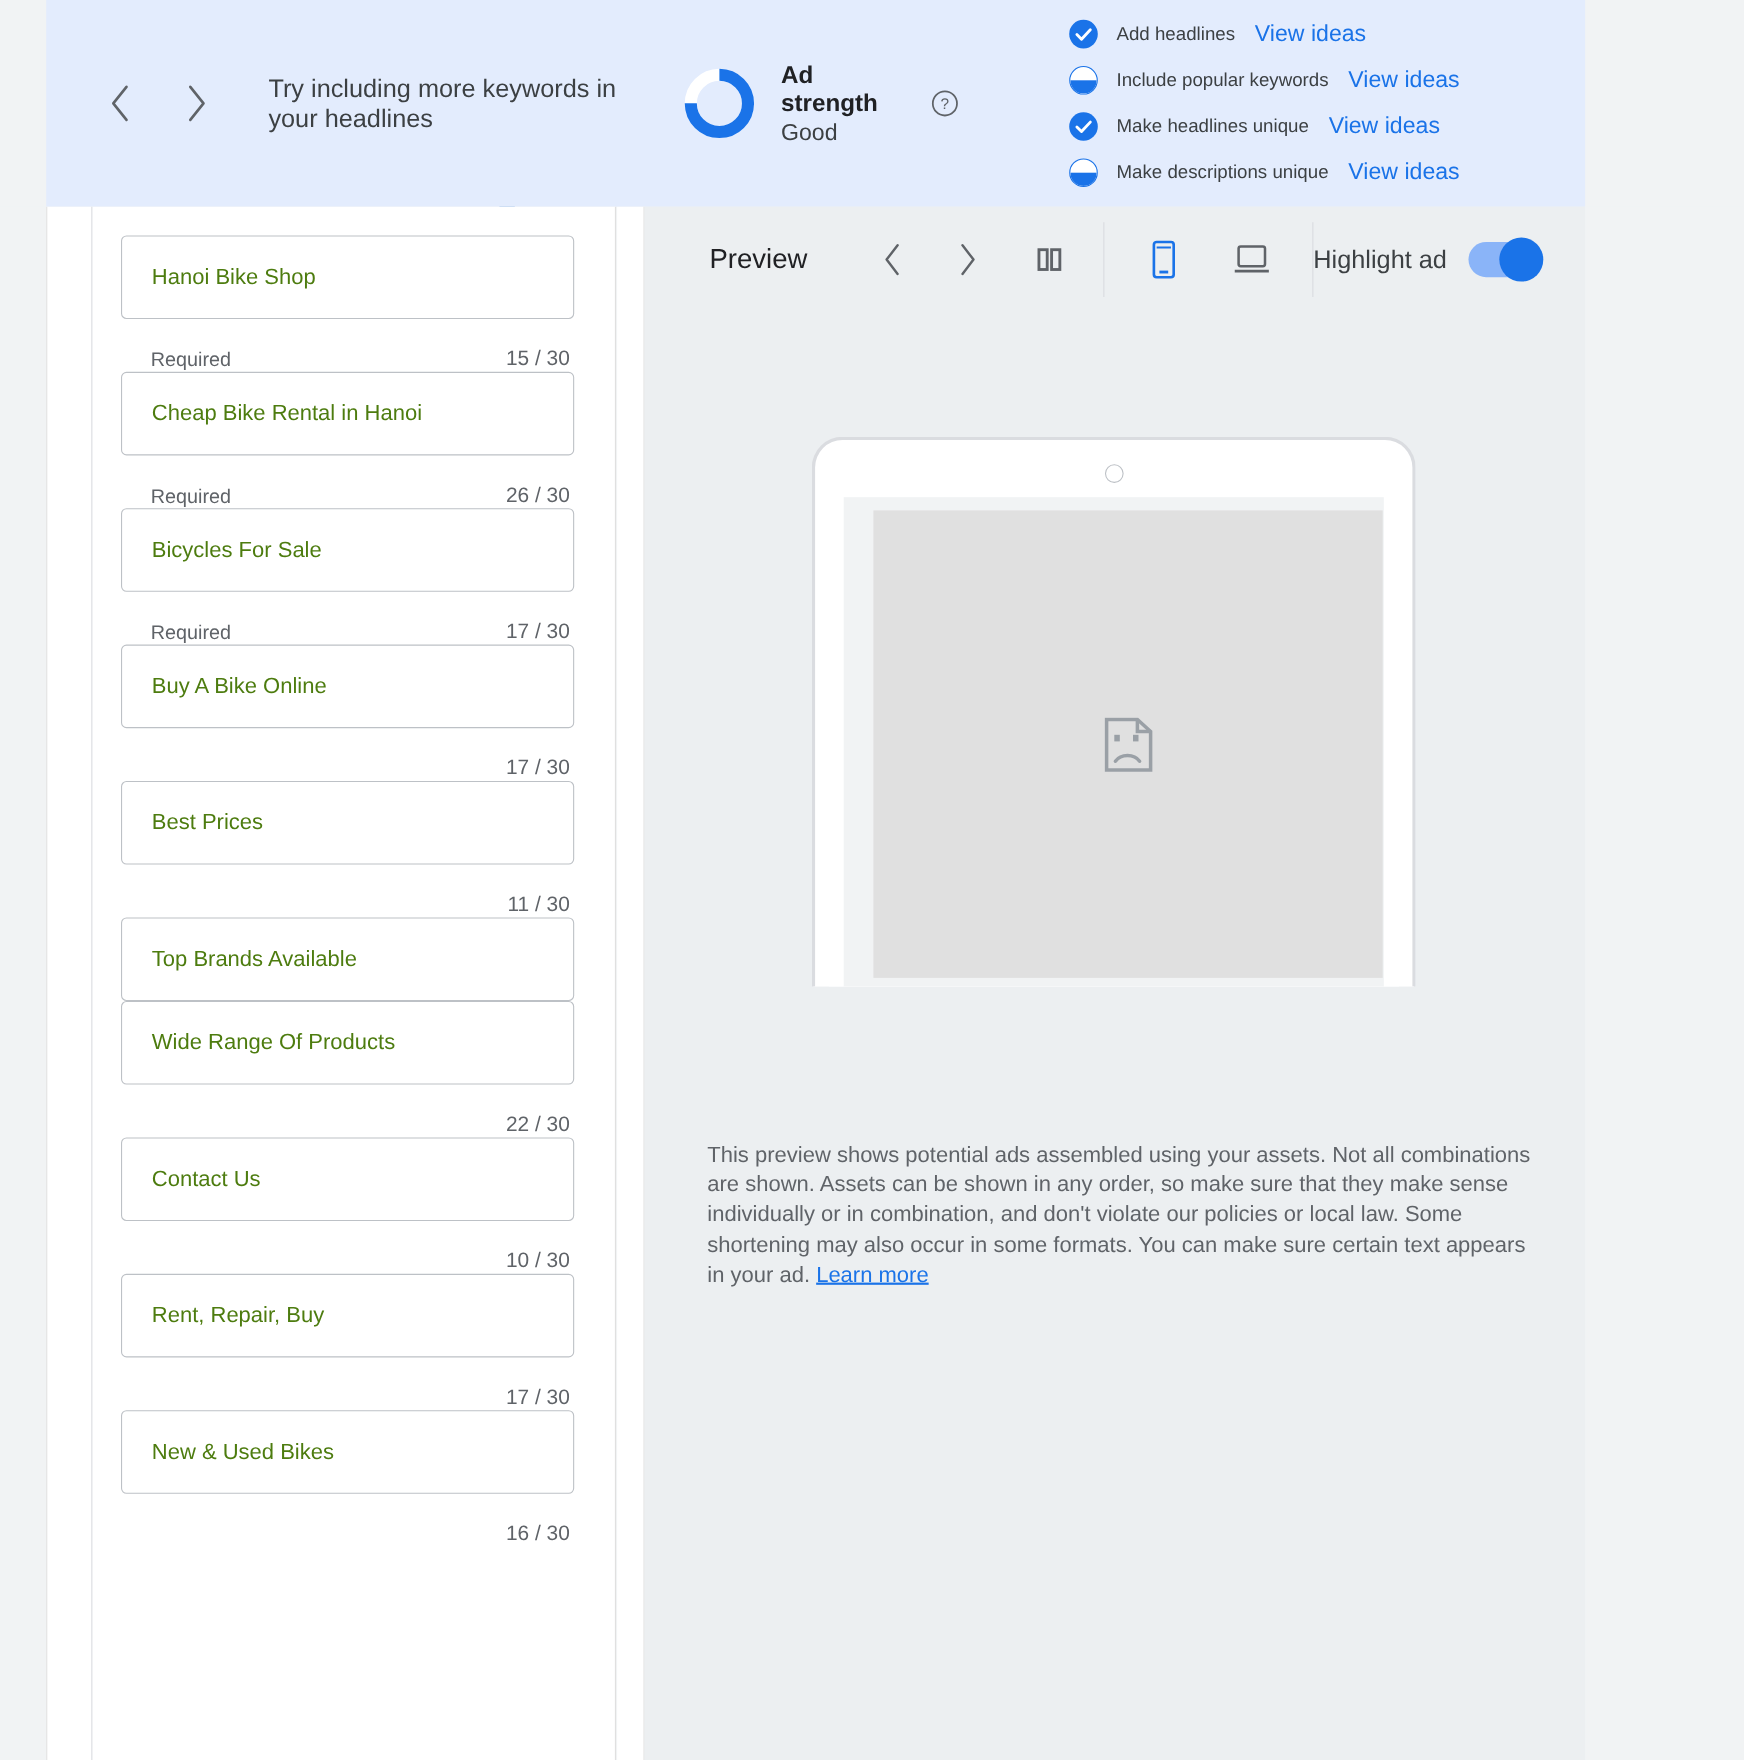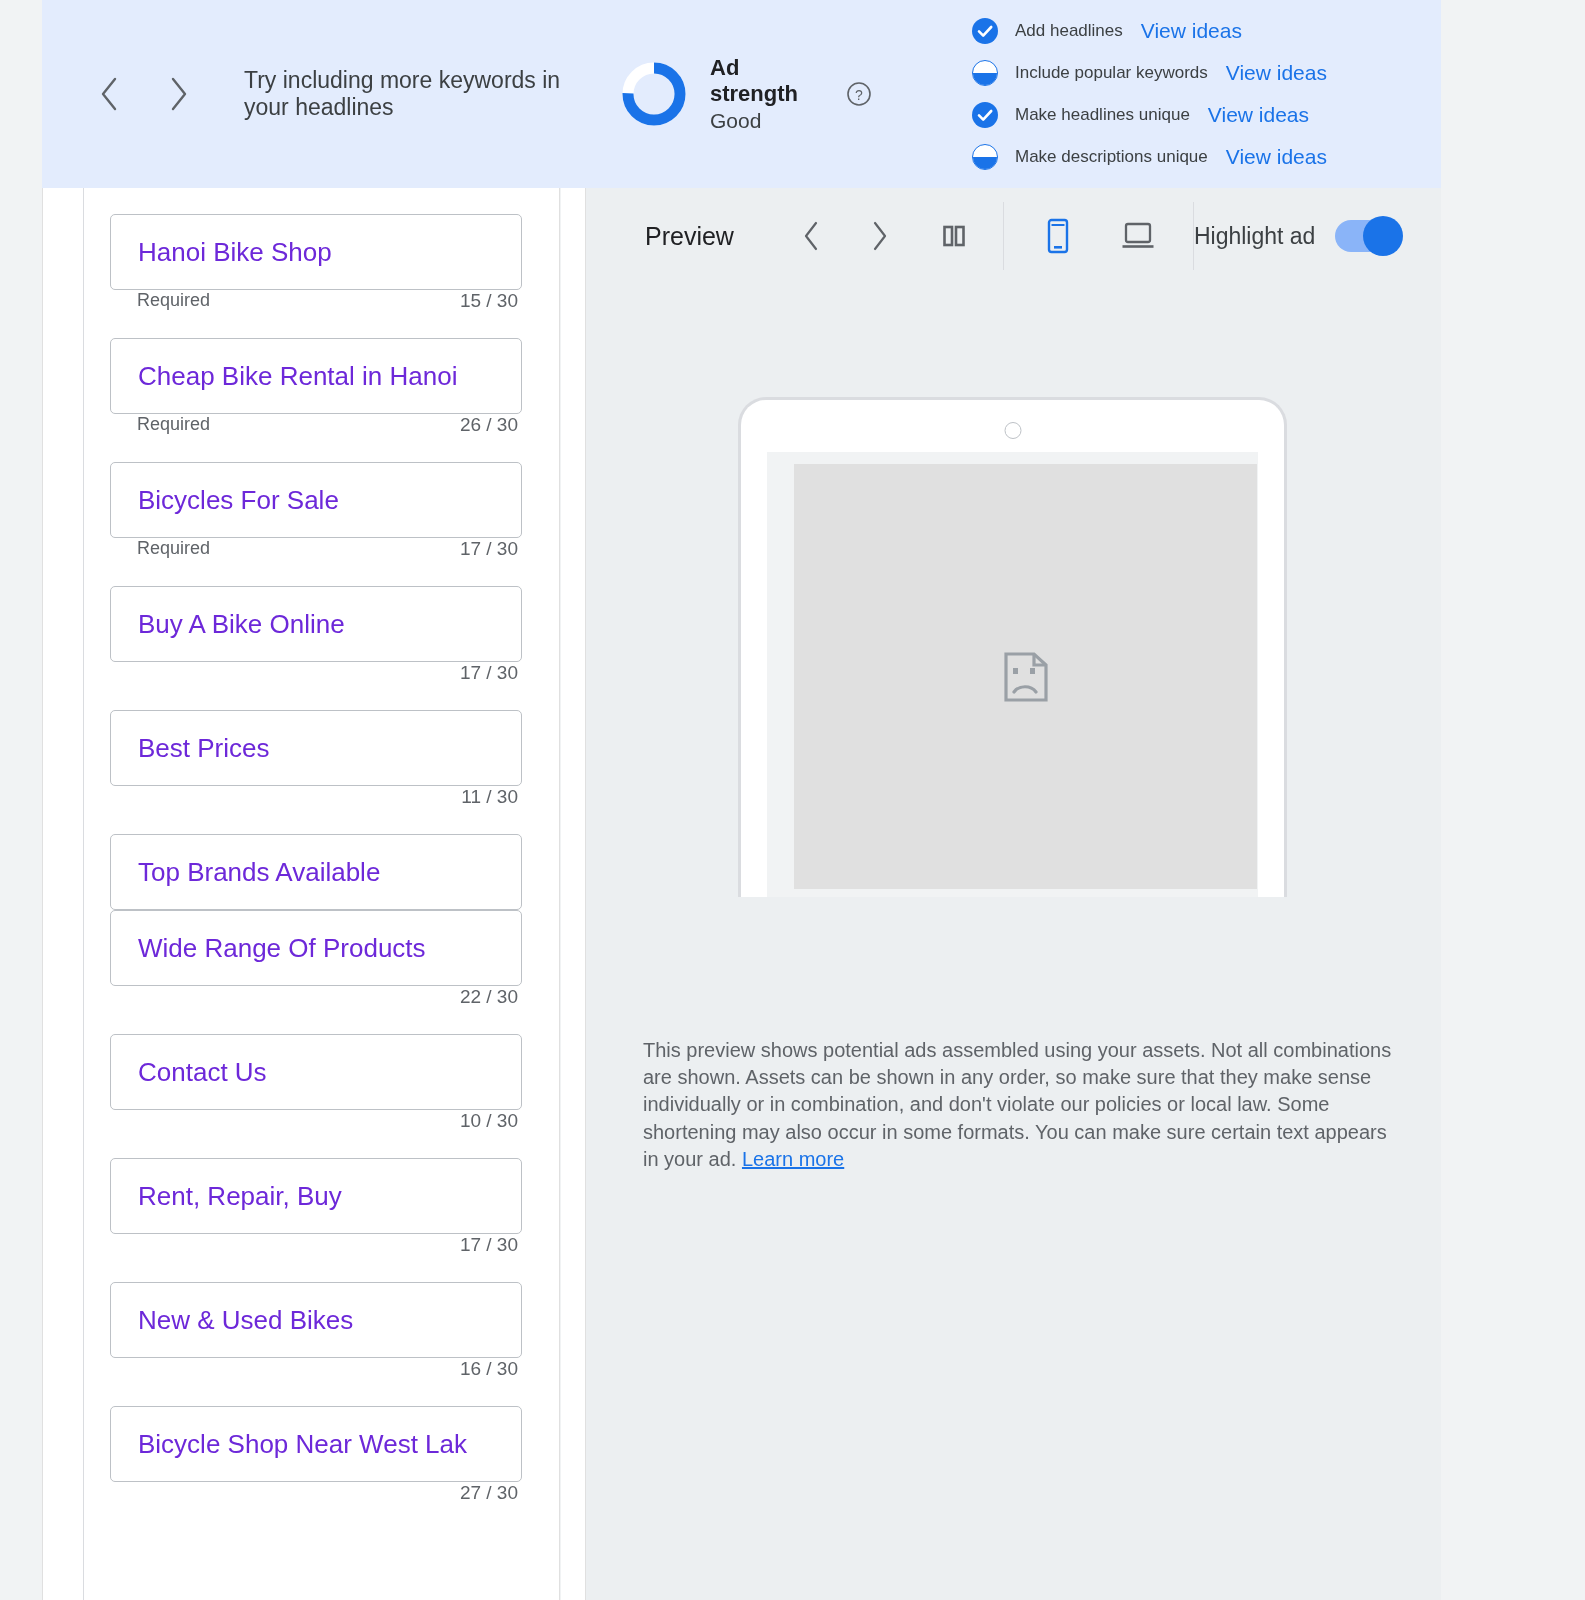--- a/index.html
+++ b/index.html
@@ -165,29 +165,29 @@
     height: 76px;
     border: 1px solid #bdc1c6;
     border-radius: 5px;
     display: flex;
     align-items: center;
     padding: 0 0 0 27px;
     background: #fff;
     cursor: text;
   }
   .field-value {
-    font-size: 26px;
-    color: #6d28d9;
+    font-size: 20px;
+    color: #4d7c0f;
     line-height: 1;
   }
   .field-meta {
     width: 412px;
     display: flex;
     justify-content: space-between;
-    align-items: flex-start;
+    align-items: flex-end;
     padding: 0 4px 0 27px;
     height: 48px;
   }
   .field-req {
     font-size: 18px;
     color: #5f6368;
   }
   .field-count {
     font-size: 19px;
     color: #5f6368;
@@ -480,29 +480,20 @@
             <span class="field-count">17 / 30</span>
           </div>
         </div>
         <div class="field-group">
           <div class="field-box">
             <span class="field-value">New &amp; Used Bikes</span>
           </div>
           <div class="field-meta">
             <span class="field-req"></span>
             <span class="field-count">16 / 30</span>
-          </div>
-        </div>
-        <div class="field-group">
-          <div class="field-box">
-            <span class="field-value">Bicycle Shop Near West Lak</span>
-          </div>
-          <div class="field-meta">
-            <span class="field-req"></span>
-            <span class="field-count">27 / 30</span>
           </div>
         </div>
       </div>
   </div>
 
   <div class="gap-strip"></div>
 
   <div class="preview-pane">
 
     <div class="preview-toolbar">

